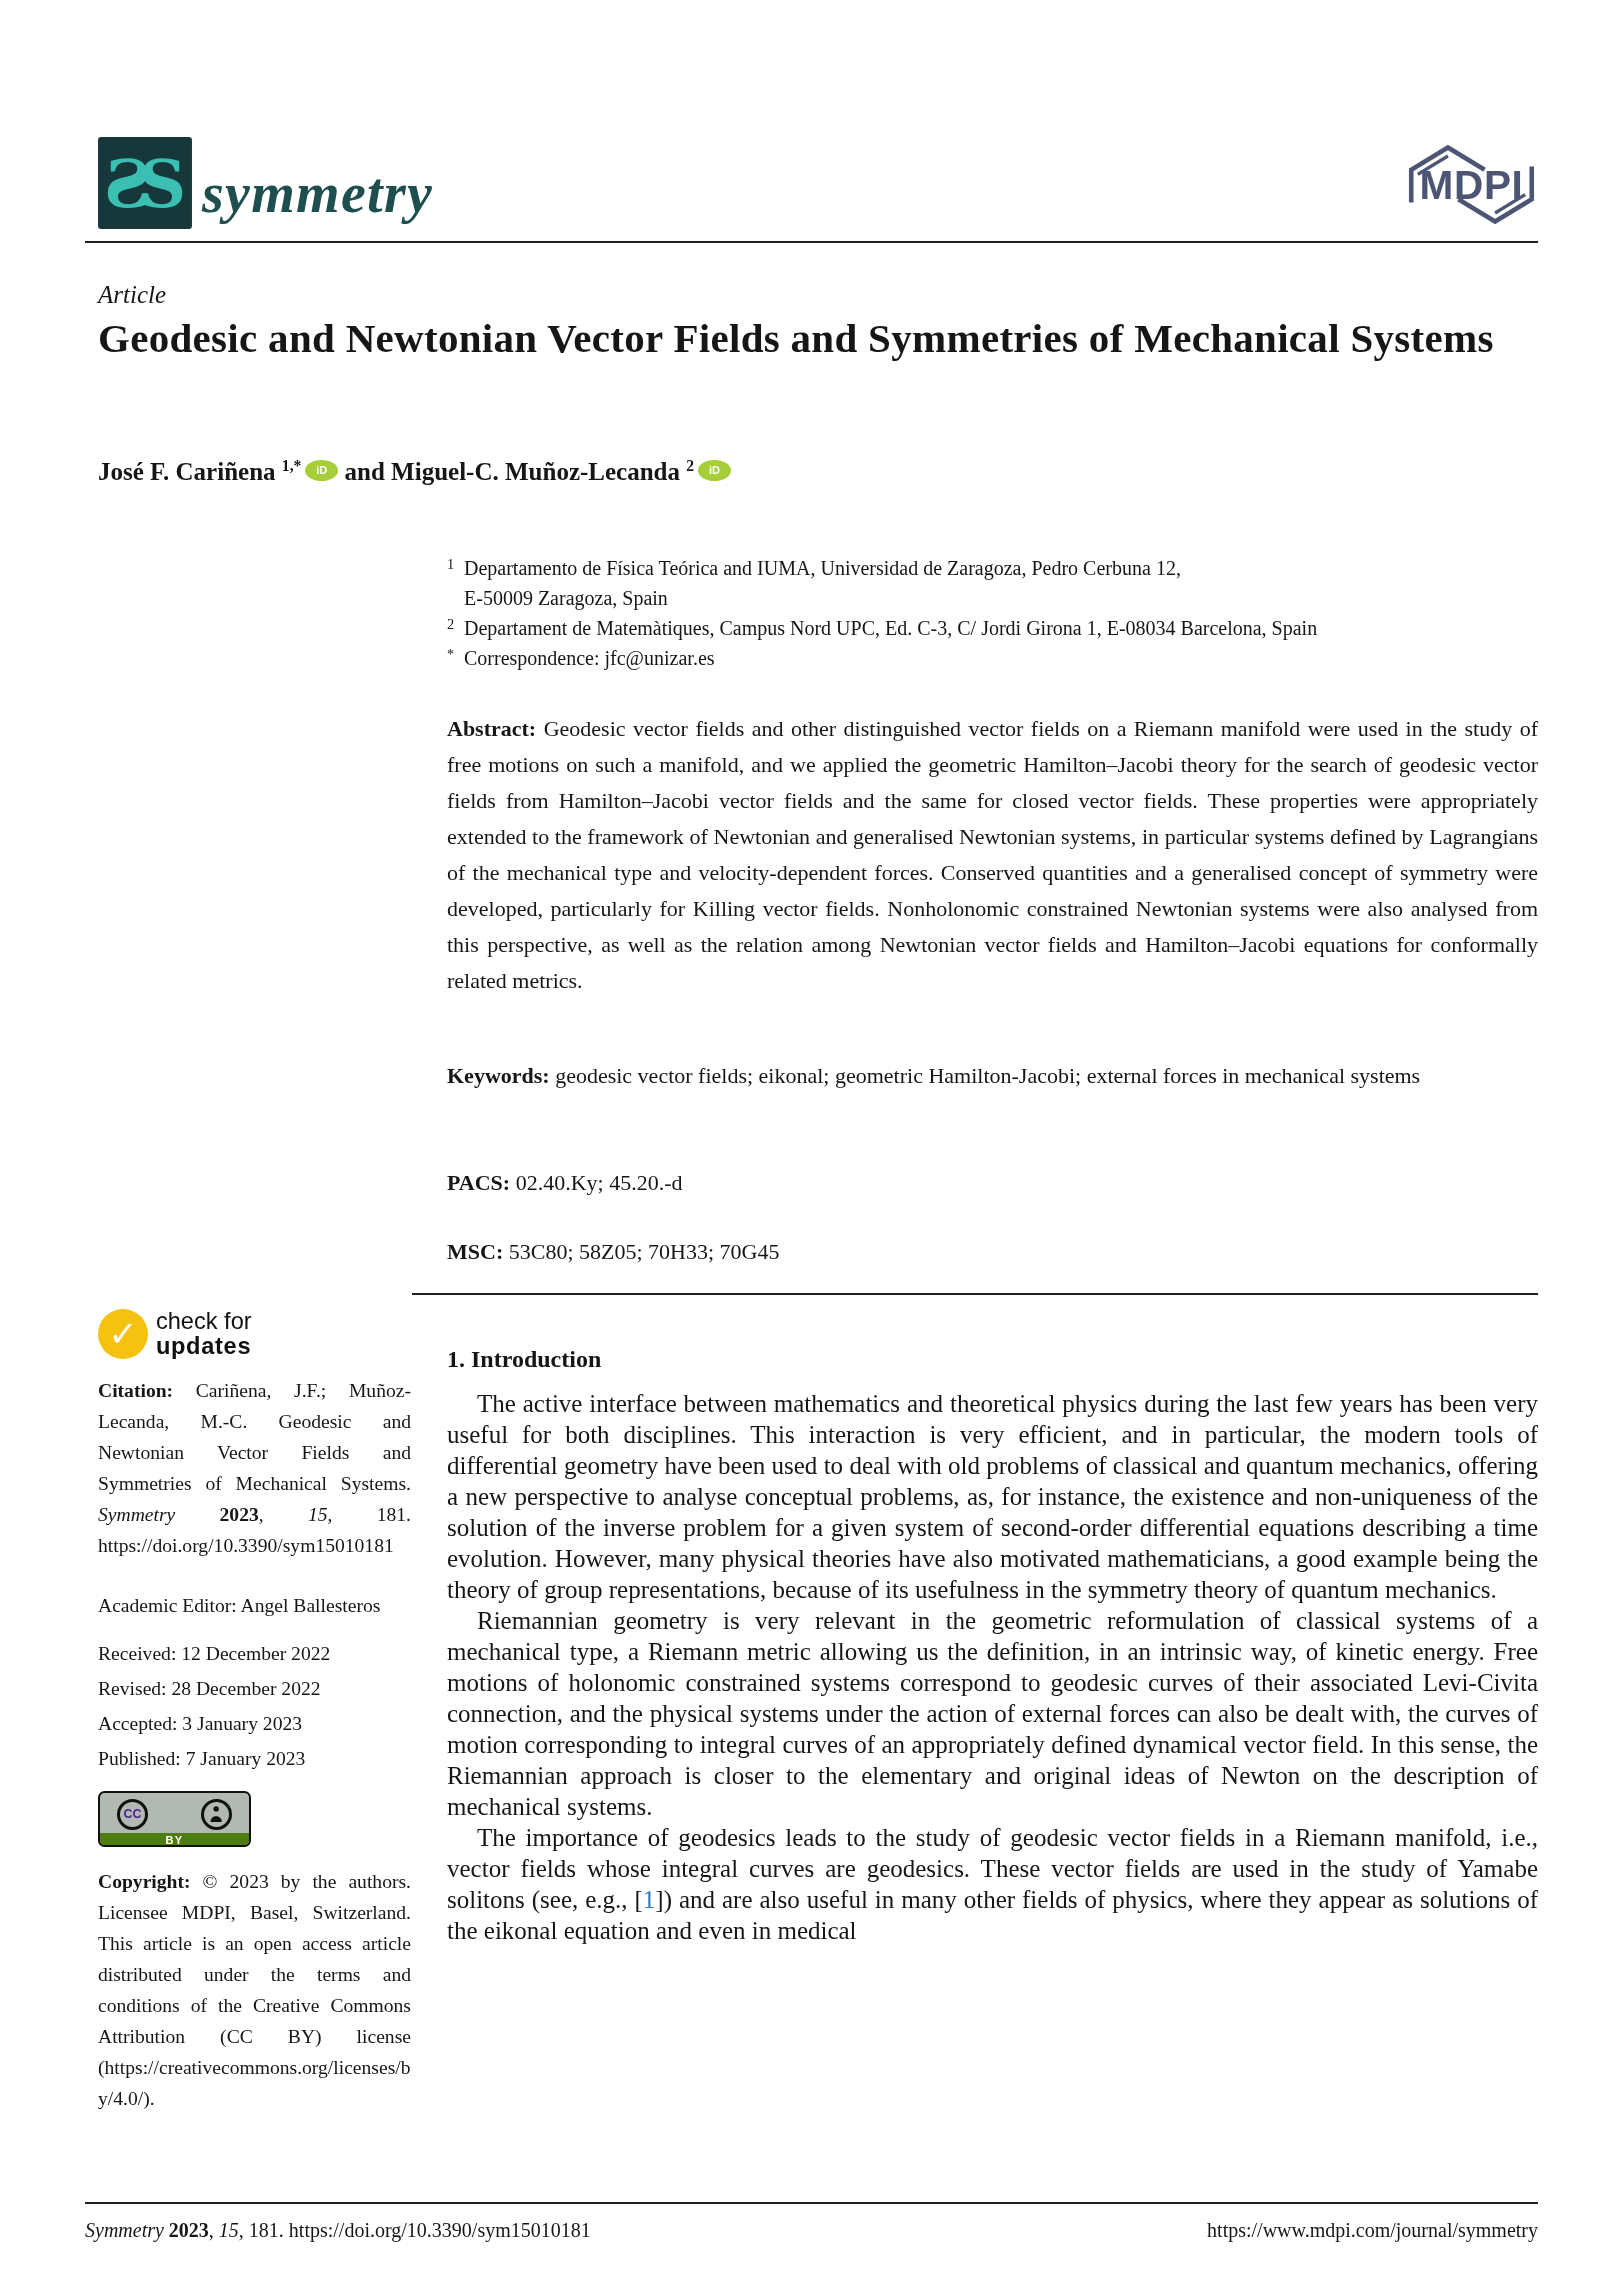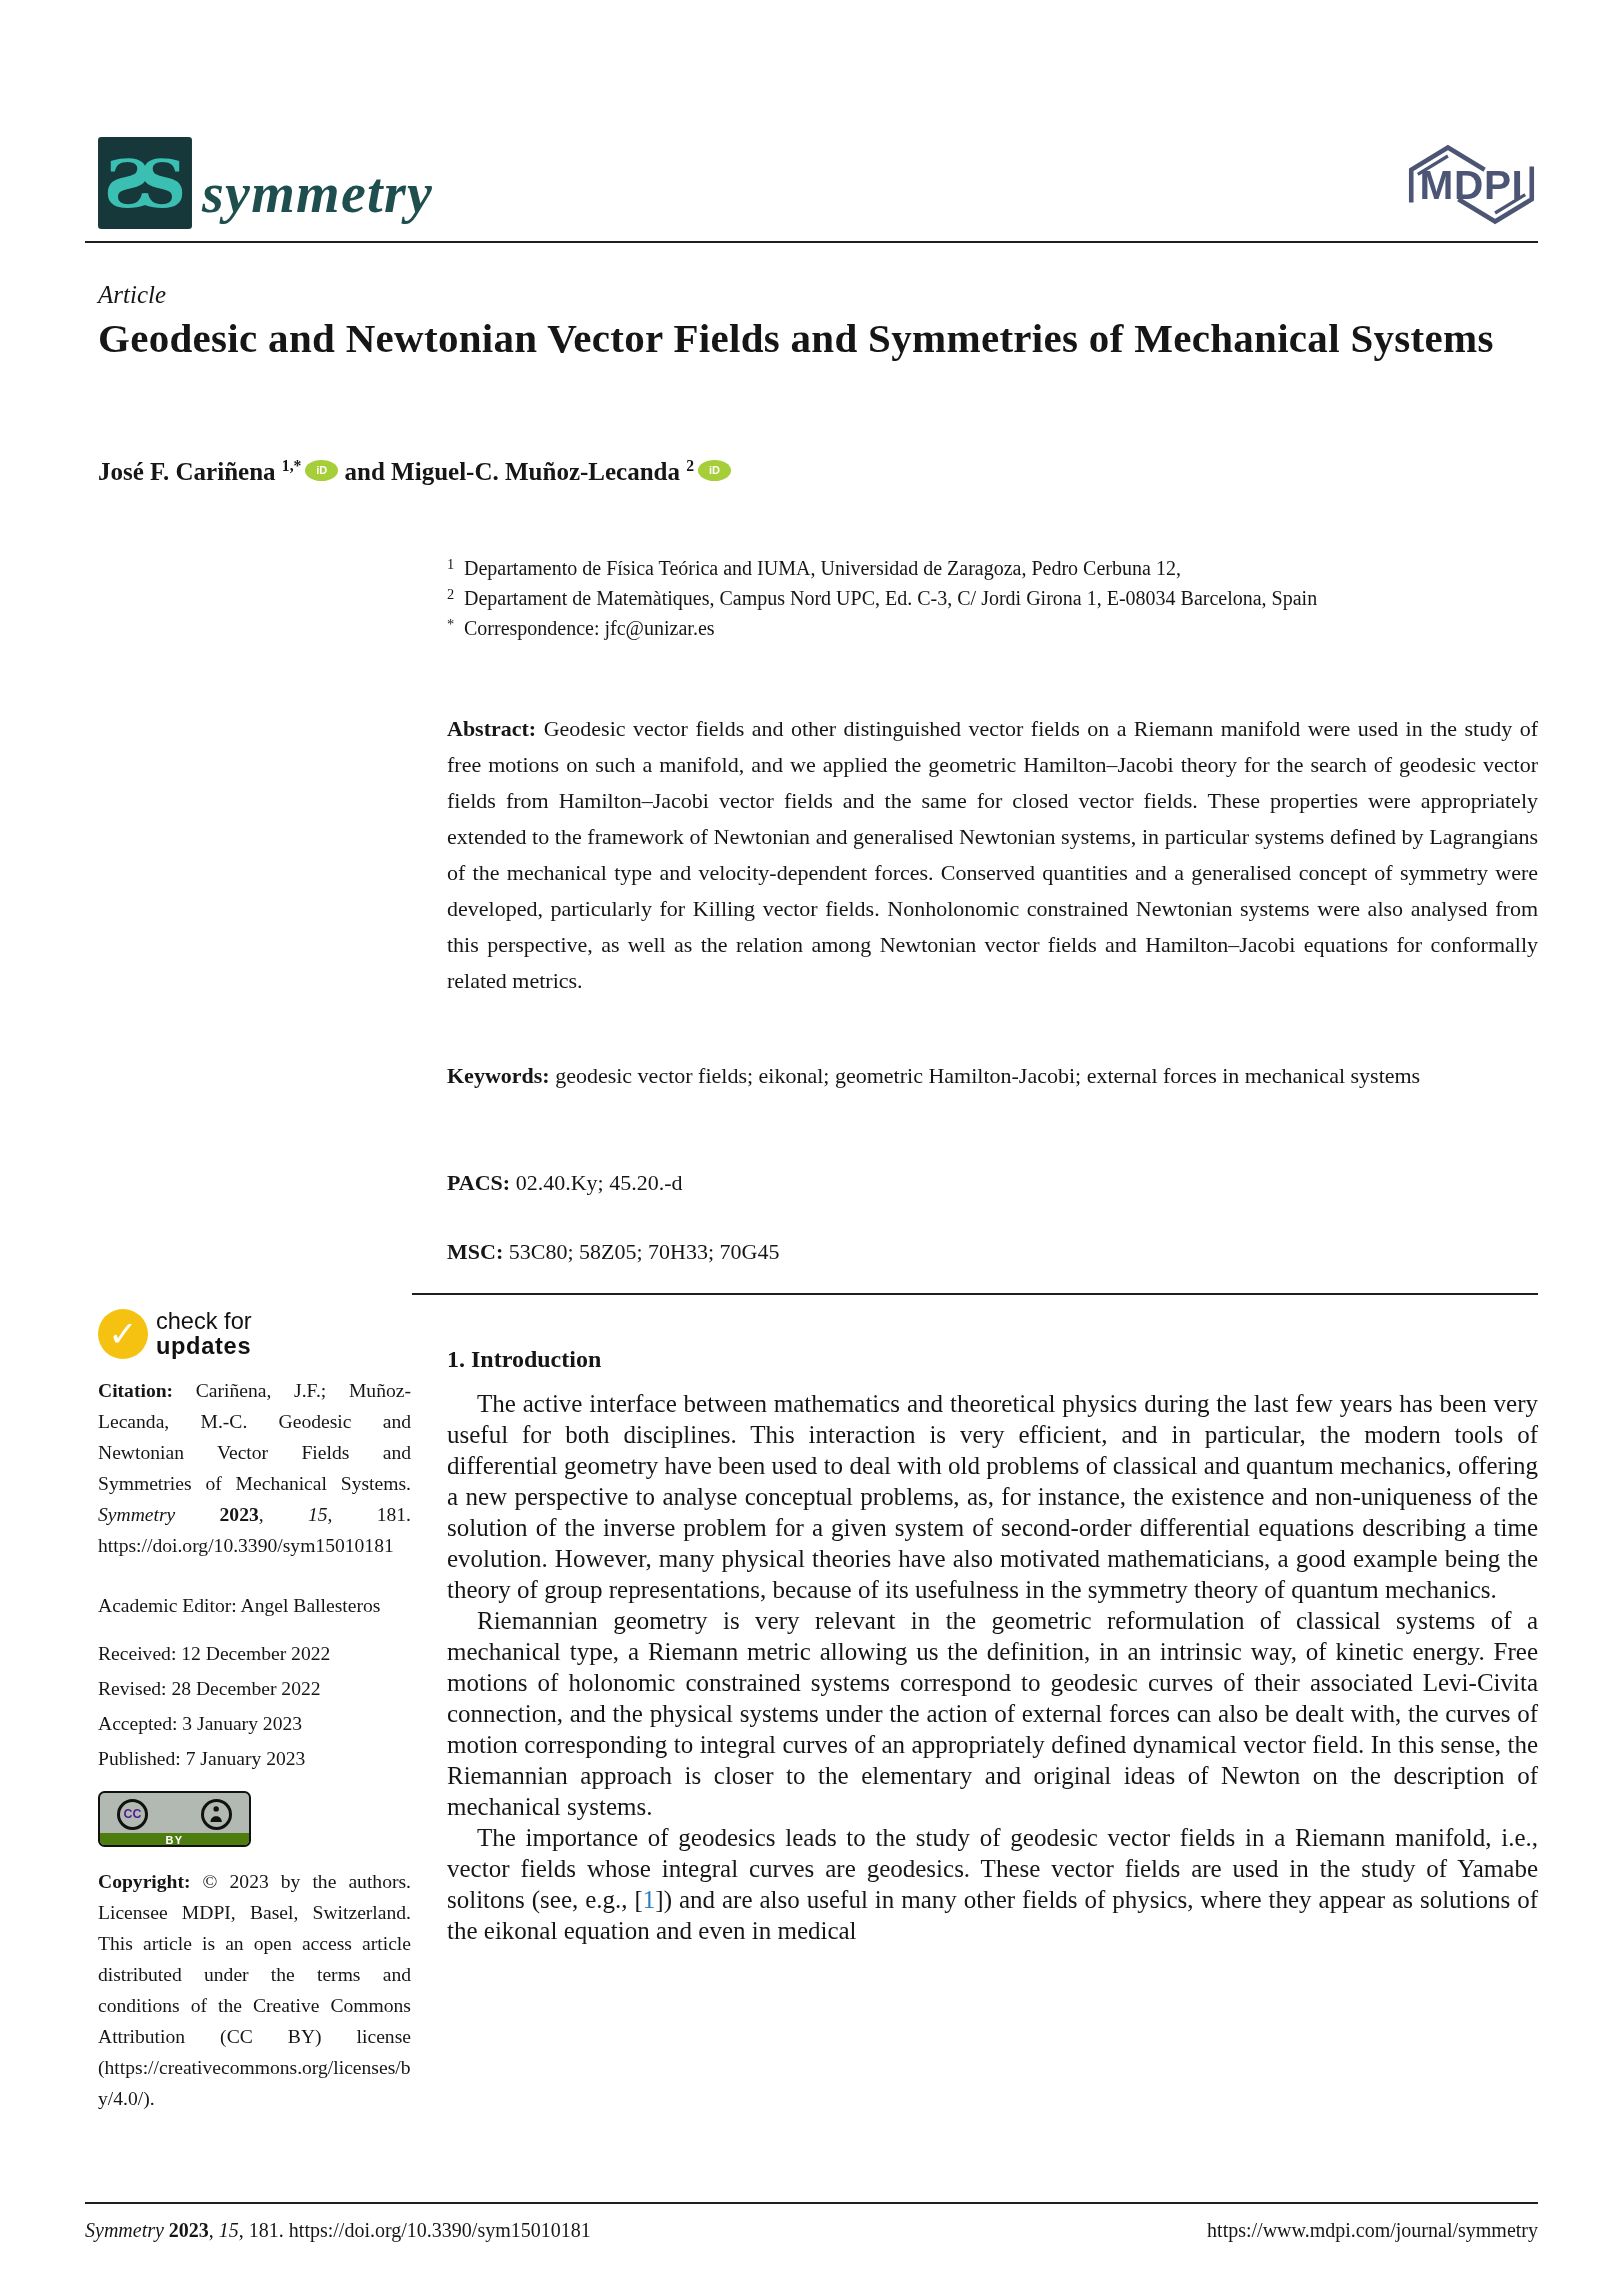--- a/index.html
+++ b/index.html
@@ -108,20 +108,24 @@
 
   <div class="authors">
     
   <span class="">José F. Cariñena </span><span class="sup">1,*</span><span class="orcid">iD</span><span class=""> and Miguel-C. Muñoz-Lecanda </span><span class="sup">2</span><span class="orcid">iD</span></div>
 
   <div class="affiliations">
 
   <div class="aff-row">
       <span class="aff-marker">1</span>
       <span class="aff-text">Departamento de Física Teórica and IUMA, Universidad de Zaragoza, Pedro Cerbuna 12,</span>
+    </div>
+      <div class="aff-row">
+      <span class="aff-marker"></span>
+      <span class="aff-text">E-50009 Zaragoza, Spain</span>
     </div>
       <div class="aff-row">
       <span class="aff-marker">2</span>
       <span class="aff-text">Departament de Matemàtiques, Campus Nord UPC, Ed. C-3, C/ Jordi Girona 1, E-08034 Barcelona, Spain</span>
     </div>
       <div class="aff-row">
       <span class="aff-marker">*</span>
       <span class="aff-text">Correspondence: jfc@unizar.es</span>
     </div>
     </div>

